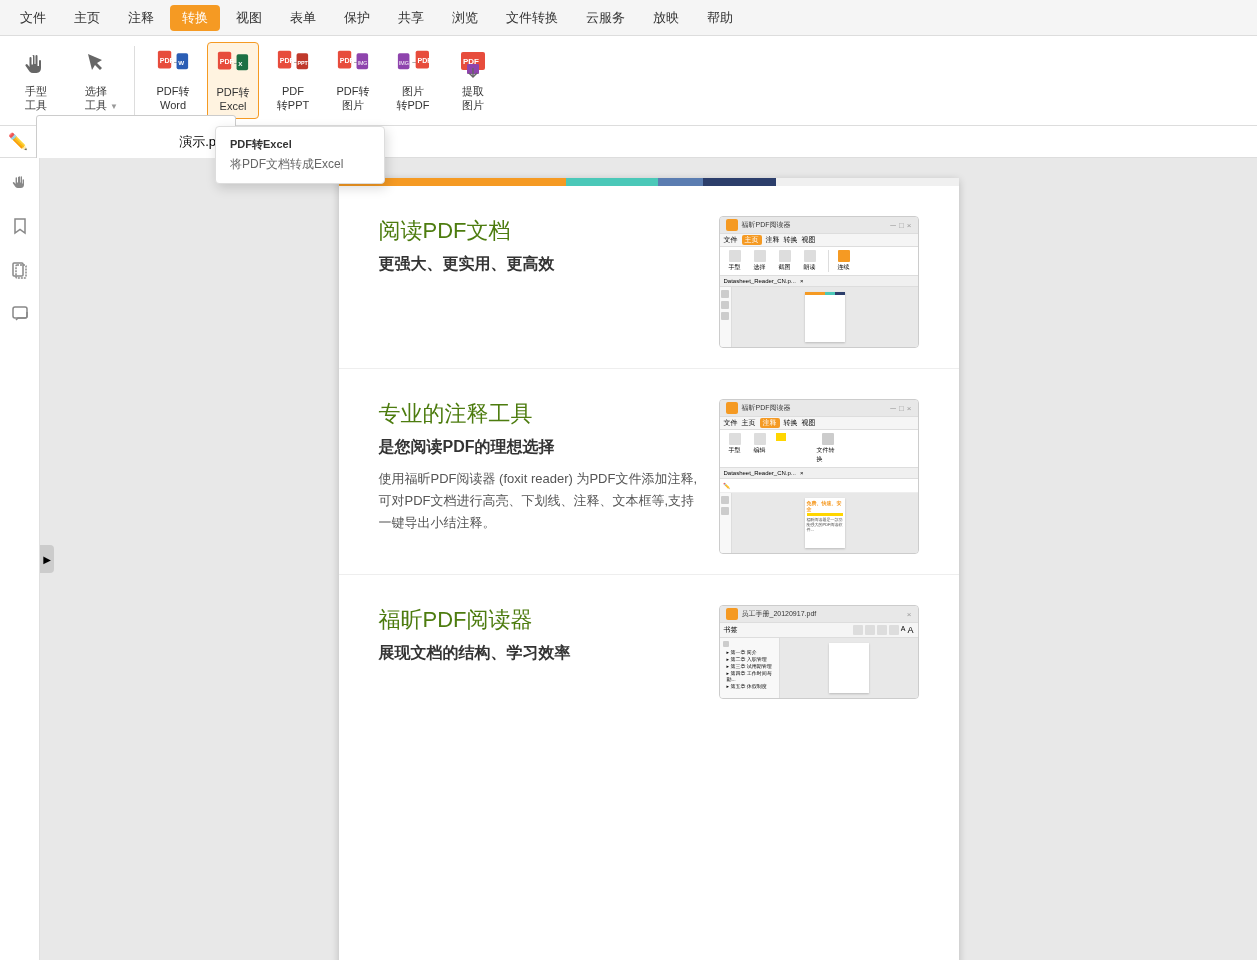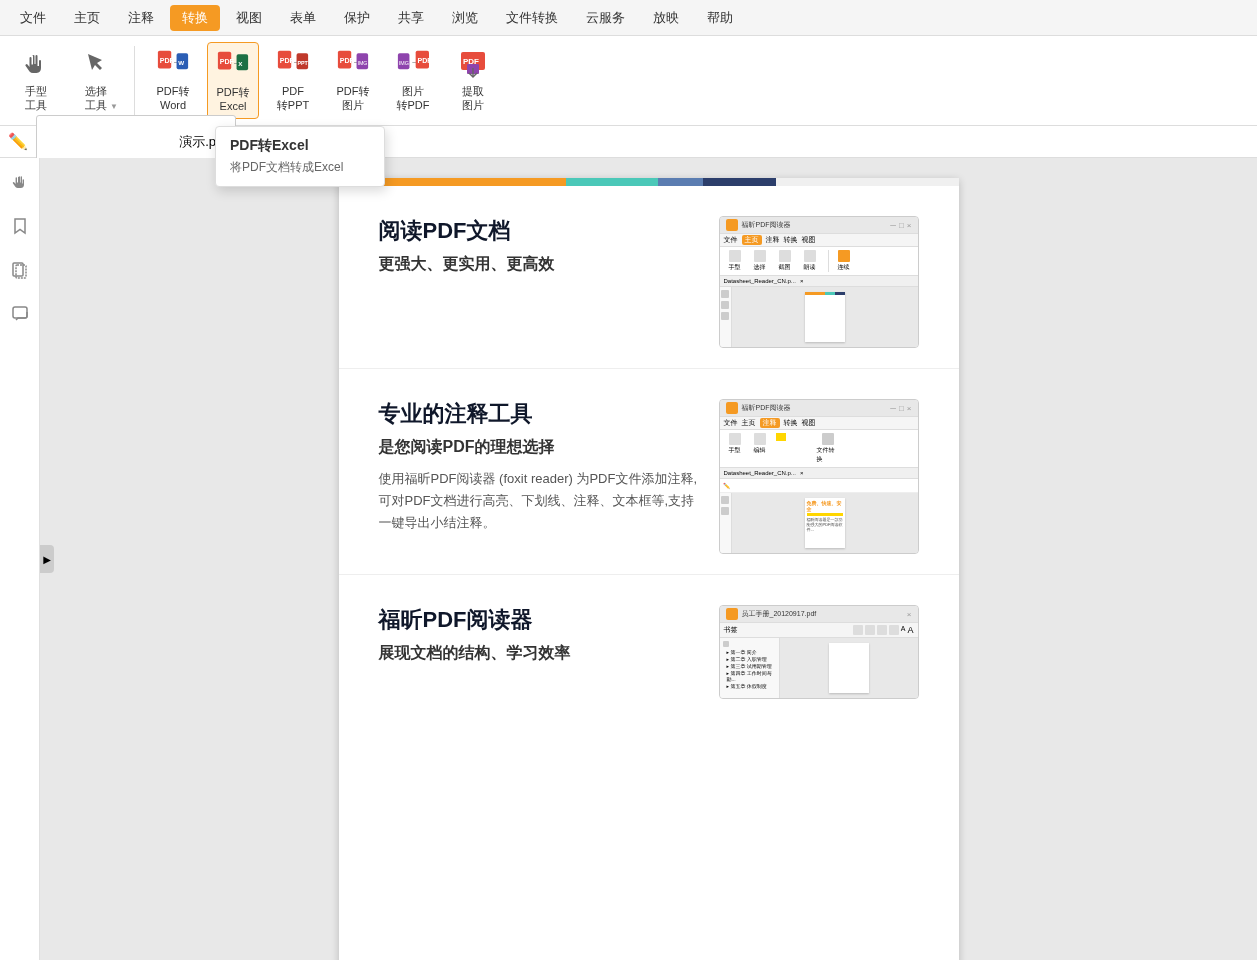--- a/index.html
+++ b/index.html
@@ -174,22 +174,22 @@
     .pdf-top-bar .bar4 { flex: 0.8; background: #2c3e6b; }
     .pdf-top-bar .bar5 { flex: 2; background: #f0f0f0; }
 
     .pdf-section {
       padding: 30px 40px 20px 40px;
       border-bottom: 1px solid #eee;
     }
     .pdf-section:last-child { border-bottom: none; }
     .pdf-section-title {
       font-size: 22px;
-      font-weight: bold;
-      color: #0f172a;
+      font-weight: normal;
+      color: #4d7c0f;
       margin-bottom: 8px;
     }
     .pdf-section-subtitle {
       font-size: 16px;
       font-weight: bold;
       color: #333;
       margin-bottom: 10px;
     }
     .pdf-section-text {
       font-size: 13px;
@@ -294,21 +294,21 @@
       left: 215px;
       background: #fff;
       border: 1px solid #ddd;
       border-radius: 4px;
       box-shadow: 2px 4px 12px rgba(0,0,0,0.15);
       padding: 10px 14px;
       z-index: 100;
       min-width: 170px;
     }
     .dropdown-tooltip-title {
-      font-size: 14px;
+      font-size: 11px;
       font-weight: bold;
       color: #333;
       margin-bottom: 4px;
     }
     .dropdown-tooltip-desc {
       font-size: 12px;
       color: #666;
     }
 
     

